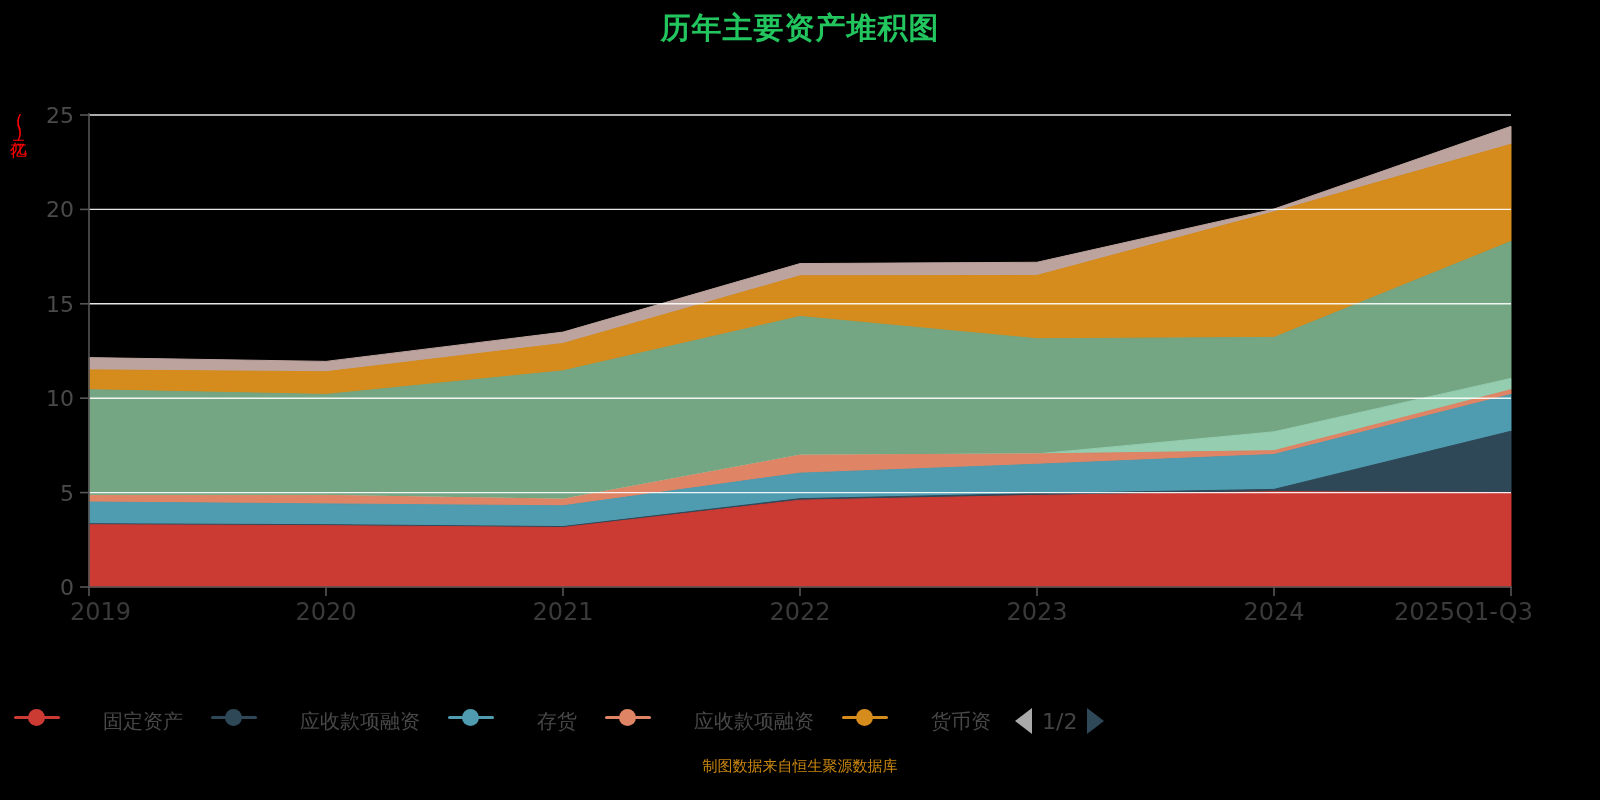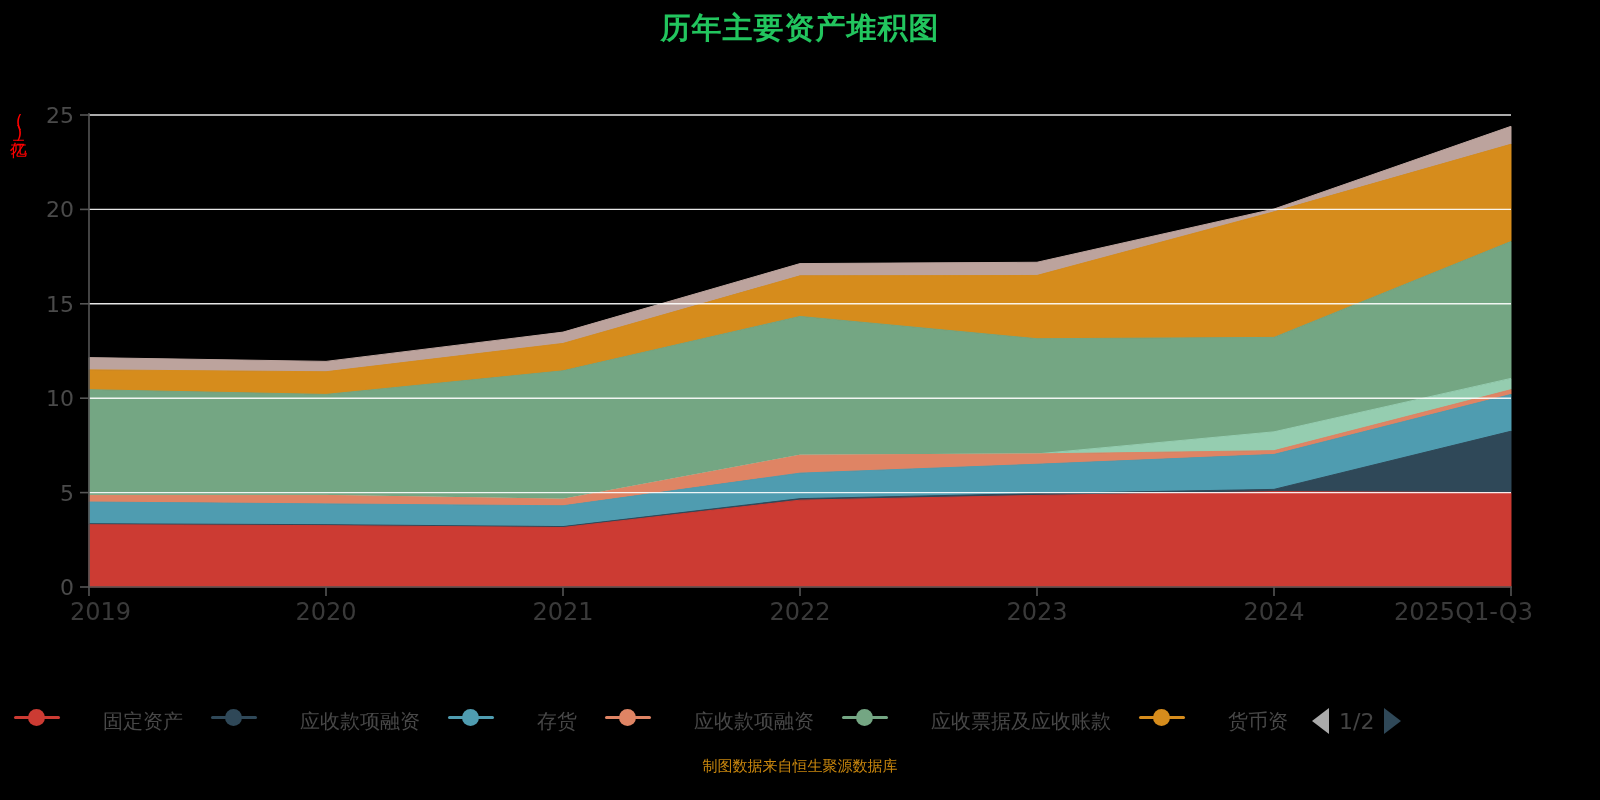--- a/index.html
+++ b/index.html
@@ -125,27 +125,20 @@
     </div>
     <div class="legend-item">
       <span class="legend-marker">
         <span class="ln" style="background: rgb(223, 132, 100);"></span>
         <span class="dot" style="background: rgb(223, 132, 100);"></span>
       </span>
       <span class="legend-label">应收款项融资</span>
     </div>
     <div class="legend-item">
       <span class="legend-marker">
-        <span class="ln" style="background: rgb(116, 166, 131);"></span>
-        <span class="dot" style="background: rgb(116, 166, 131);"></span>
-      </span>
-      <span class="legend-label">应收票据及应收账款</span>
-    </div>
-    <div class="legend-item">
-      <span class="legend-marker">
         <span class="ln" style="background: rgb(214, 140, 28);"></span>
         <span class="dot" style="background: rgb(214, 140, 28);"></span>
       </span>
       <span class="legend-label">货币资</span>
     </div>
     <div id="pager">
     <div class="pg-arrow pg-left"></div>
     <div id="pager-text">1/2</div>
     <div class="pg-arrow pg-right"></div>
   </div>

